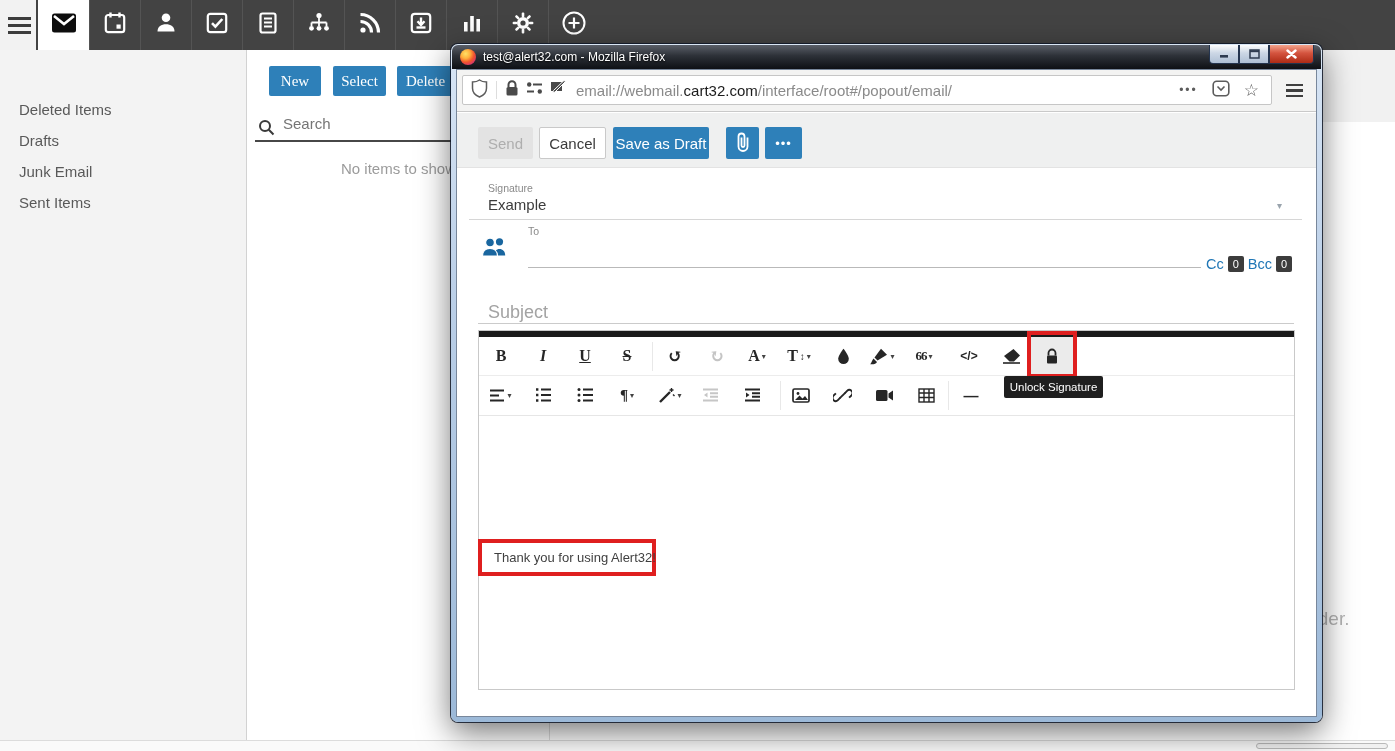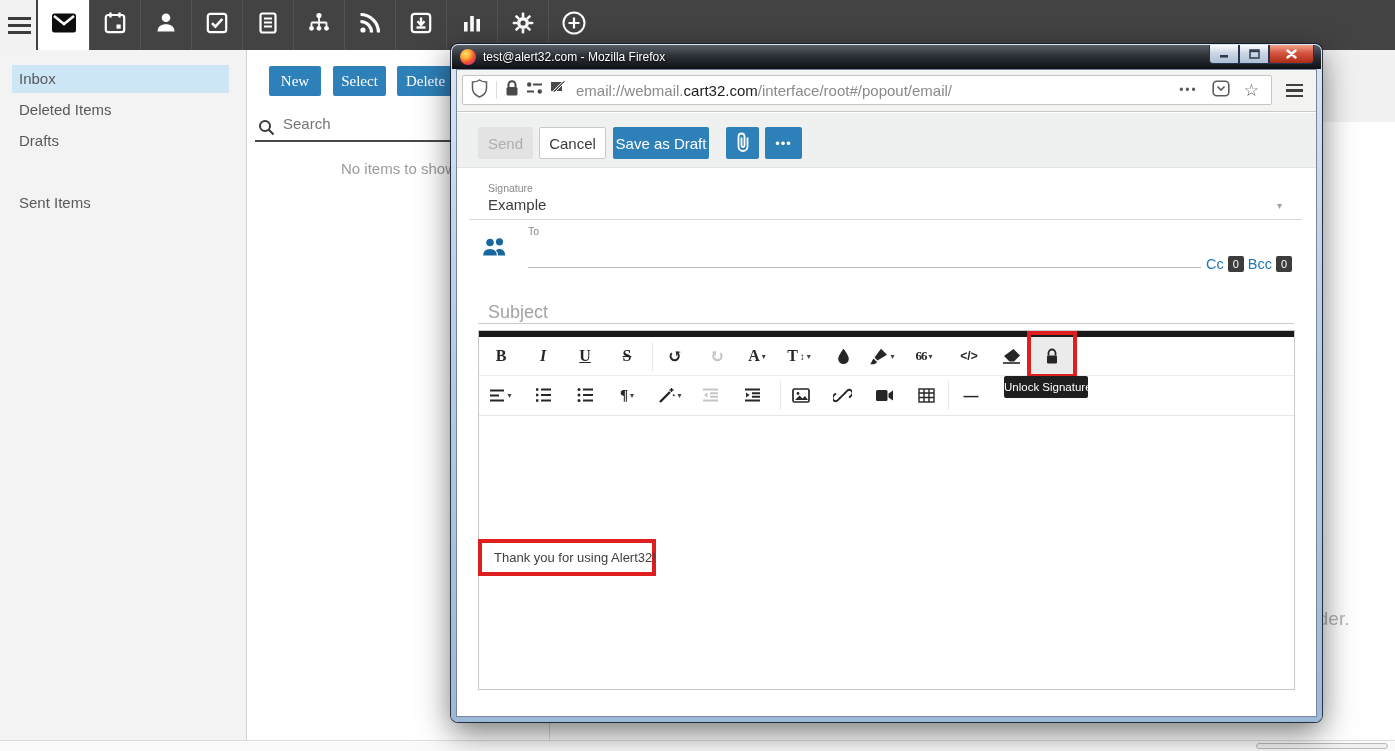--- a/index.html
+++ b/index.html
@@ -95,22 +95,22 @@
   .tc{position:absolute;top:0;height:38px;width:42px;display:flex;align-items:center;justify-content:center;gap:2px;cursor:pointer}
   .vsep{position:absolute;top:5px;width:1px;height:29px;background:#e8e8e8}
   .g{font-family:"Liberation Serif","DejaVu Serif",serif;font-weight:bold;font-size:16px;color:#262626}
   .gi{font-style:italic}
   .gu{text-decoration:underline}
   .gs{text-decoration:line-through}
   .cr{font-size:8px;color:#444}
   .dim{color:#c4c4c4}
   #lock-cell{left:551px;width:44px;background:#ebebeb}
   #lock-redbox{position:absolute;left:548px;top:0;width:50px;height:47px;border:4px solid #df1f1f;z-index:5;pointer-events:none}
-  #tooltip{position:absolute;left:525px;top:45px;width:84px;height:22px;line-height:22px;background:#1f1f1f;color:#fff;
-           font-size:11.5px;border-radius:2px;z-index:6;white-space:nowrap}
+  #tooltip{position:absolute;left:525px;top:45px;width:99px;height:22px;line-height:22px;background:#1f1f1f;color:#fff;
+           font-size:11.5px;text-align:center;border-radius:2px;z-index:6;white-space:nowrap}
   #ed-content{position:absolute;left:0;right:0;top:86px;bottom:0;cursor:text}
   #body-redbox{position:absolute;left:-1px;top:122px;width:178px;height:37px;border:4px solid #df1f1f;
                font-size:13px;color:#3f3f3f;line-height:29px;padding-left:12px;white-space:nowrap}
 </style>
 </head>
 <body>
 
 <div id="screen">
 
   <div id="topbar">
@@ -200,23 +200,23 @@
     </div>
     <div class="tile" style="left:548px">
       <span><svg width="26" height="26" viewBox="0 0 26 26" fill="none" stroke="#fff">
             <circle cx="13" cy="13" r="10.5" stroke-width="2"></circle>
             <path d="M13 7.5v11M7.5 13h11" stroke-width="2.2"></path>
           </svg></span>
     </div>
   </div>
 
   <div id="sidebar">
-    <div class="side-item active" style="top:15px">Inbox</div>
     <div class="side-item" style="top:46px">Deleted Items</div>
     <div class="side-item" style="top:77px">Drafts</div>
+    <div class="side-item" style="top:108px">Junk Email</div>
     <div class="side-item" style="top:139px">Sent Items</div>
   </div>
 
   <div id="listpane">
     <button class="btn-blue" style="left:21px;width:52px">New</button>
     <button class="btn-blue" style="left:85px;width:53px">Select</button>
     <button class="btn-blue" style="left:149px;width:57px">Delete</button>
     <div id="search-row">
       <span><svg width="17" height="17" viewBox="0 0 17 17" fill="none" stroke="#3a3a3a">
             <circle cx="7" cy="7" r="5" stroke-width="2"></circle>

